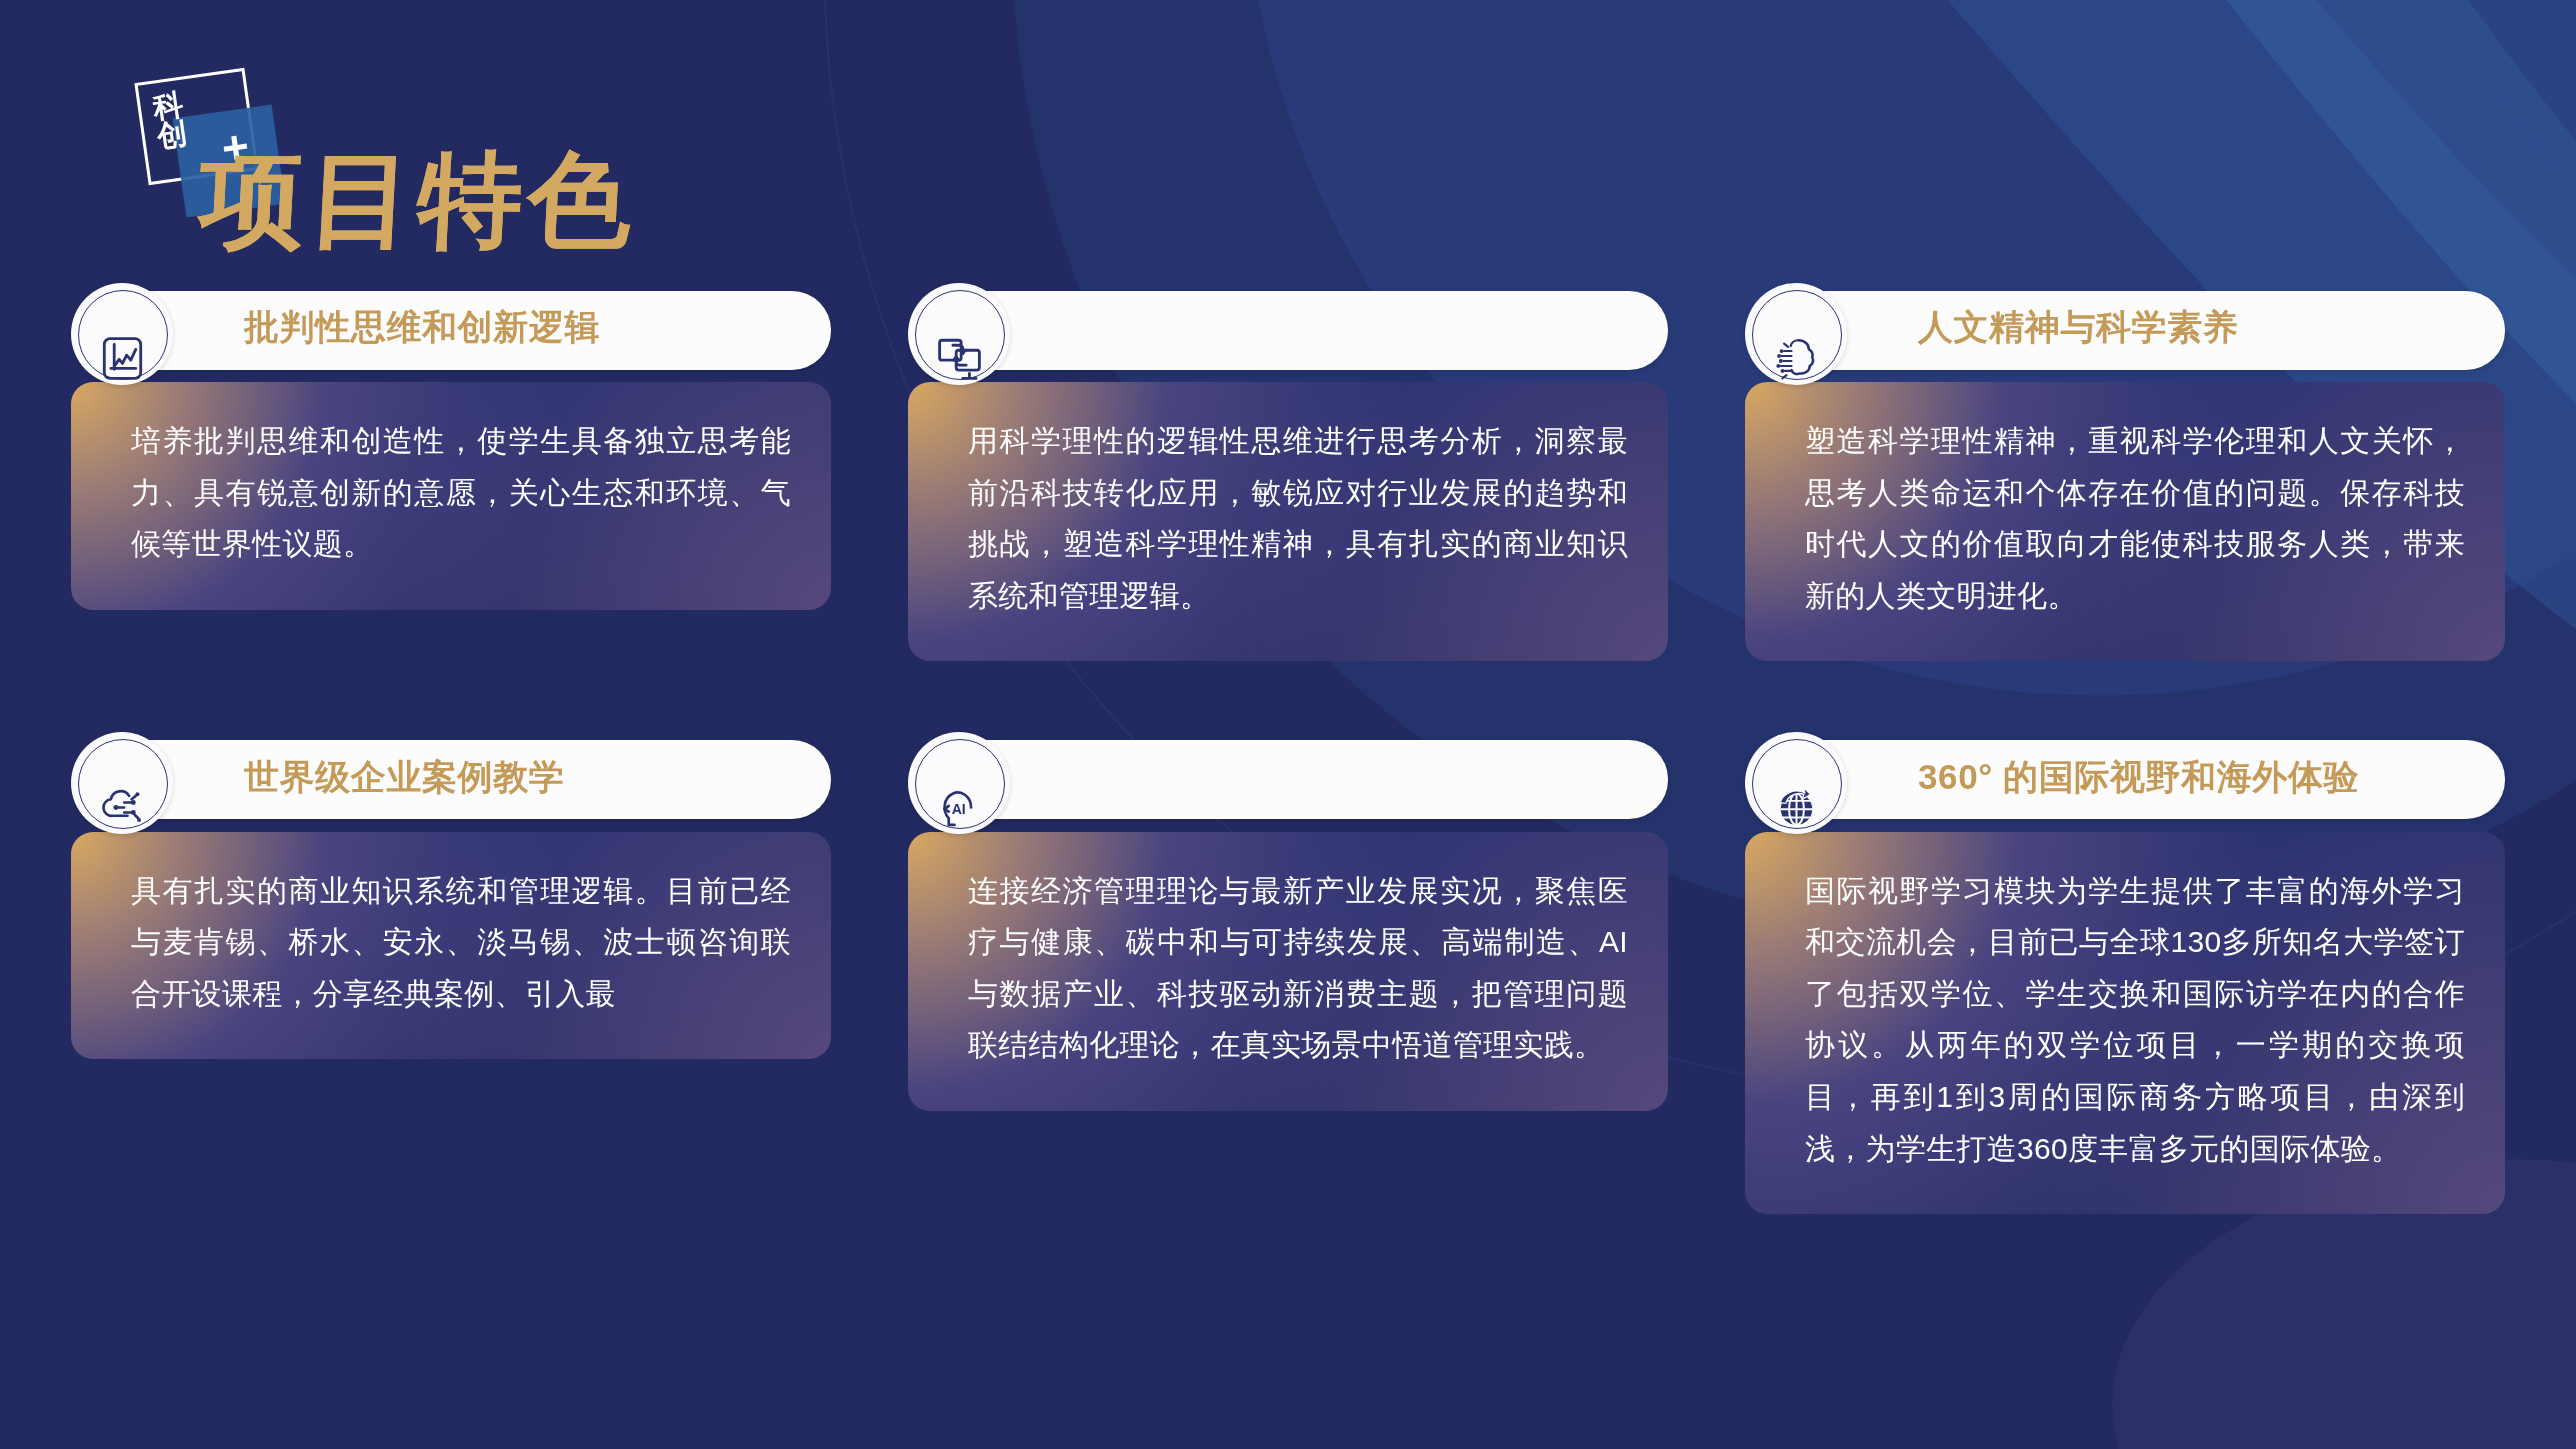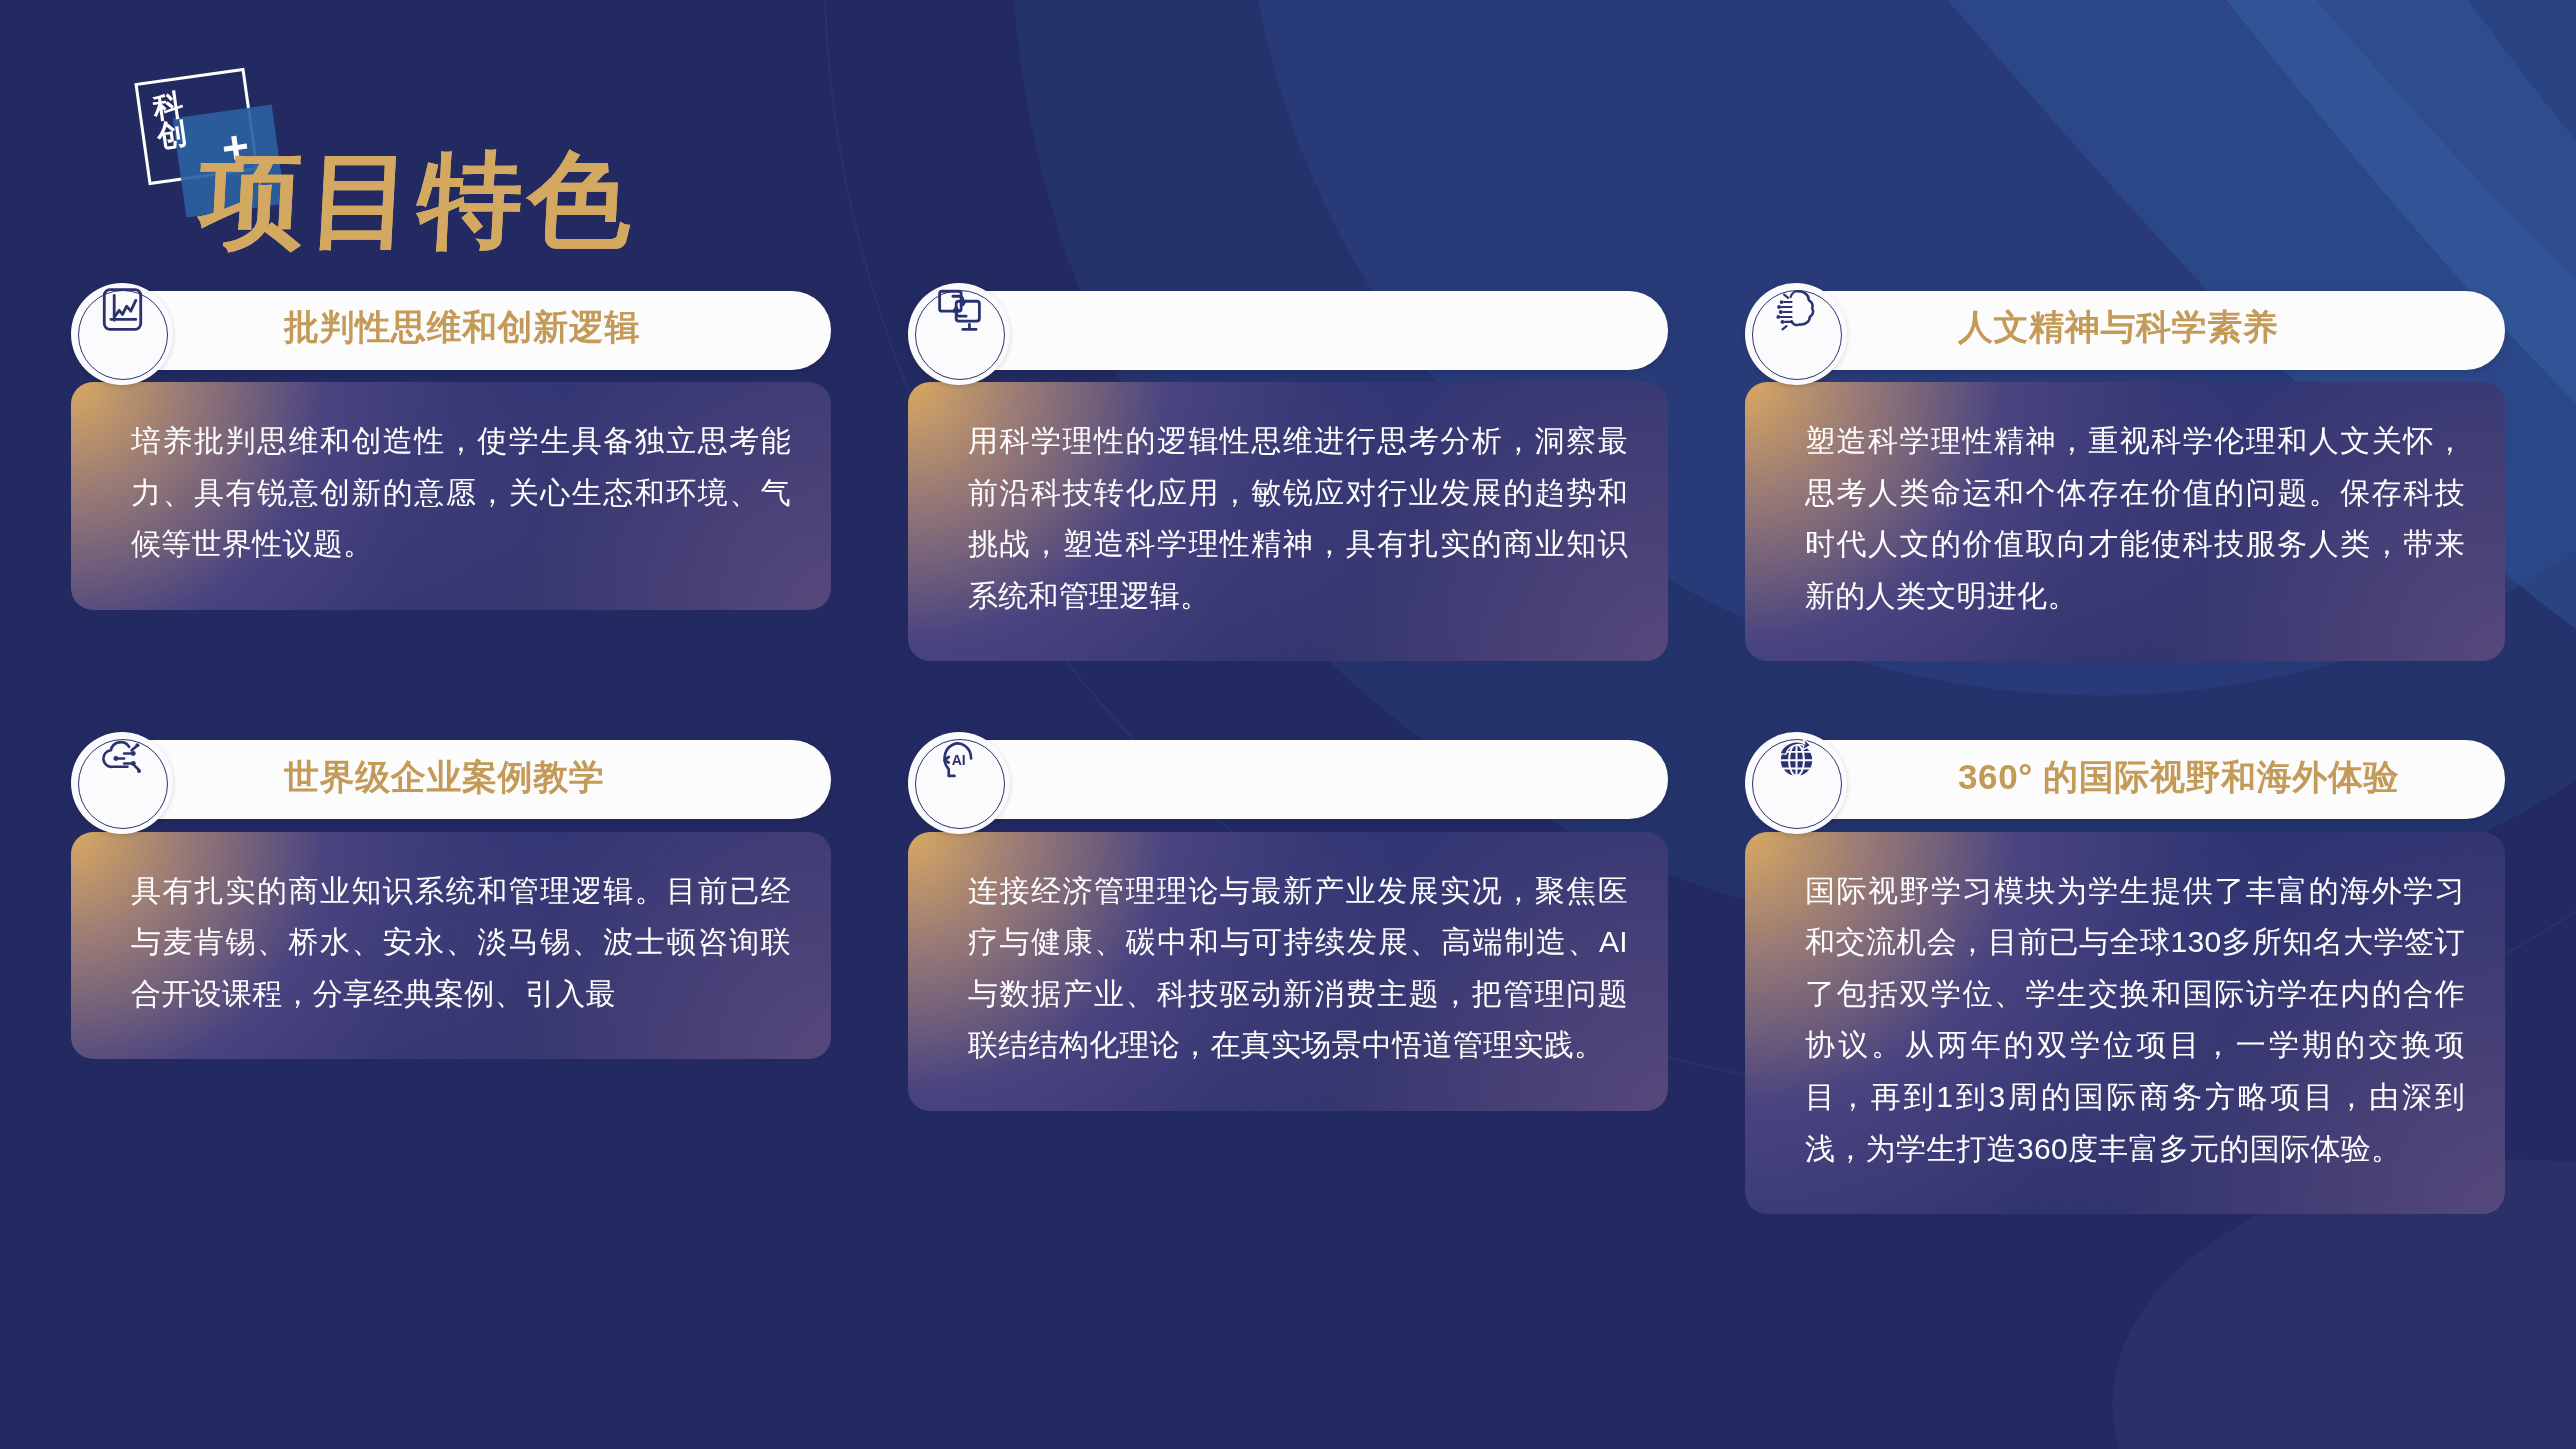--- a/index.html
+++ b/index.html
@@ -54,33 +54,33 @@
   .card-head { position:relative; height:103px; }
   .head-bar {
     position:absolute; left:58px; top:7.7px; right:0; height:79px;
     background:#fcfcfd;
     border-radius:10.3px 39px 39px 10.3px;
     box-shadow:0 1.9px 6.4px rgba(0,0,0,.12);
   }
   .badge {
     position:absolute; left:0; top:0; width:102px; height:102px;
     border-radius:50%; background:#fbfbfd; z-index:3;
-    display:flex; align-items:flex-start; justify-content:center;
+    display:flex; align-items:flex-end; justify-content:center;
     box-shadow:0 1.3px 5.2px rgba(0,0,0,.15);
   }
   .badge::after{
     content:""; position:absolute; left:7px; top:7px;
     width:88px; height:88px; border:1.3px solid #2a3270; border-radius:50%;
   }
   .badge svg { width:53px; height:53px; position:relative; z-index:2; }
   .card-title {
     position:absolute; left:173px; top:7.7px; height:74px;
     display:flex; align-items:center;
     font-size:35px; font-weight:900; color:#c49a58;
-    letter-spacing:0.6px; white-space:nowrap; z-index:4;margin-left:40px;
+    letter-spacing:0.6px; white-space:nowrap; z-index:4;
   }
 
   
   .card-body {
     position:relative; margin-top:-3.9px; width:760px;
     border-radius:22px; padding:33px 40px 40px 60px;
     background:
       radial-gradient(circle at 100% 100%, rgba(150,110,160,.40) 0%, rgba(150,110,160,0) 55%),
       radial-gradient(circle at 0% 0%, #d9a961 0%, rgba(196,150,120,.72) 14%, rgba(120,95,150,.40) 32%, rgba(45,55,120,0) 62%),
       linear-gradient(150deg,#2b3470 0%,#2a3170 45%,#2b2f63 100%);

